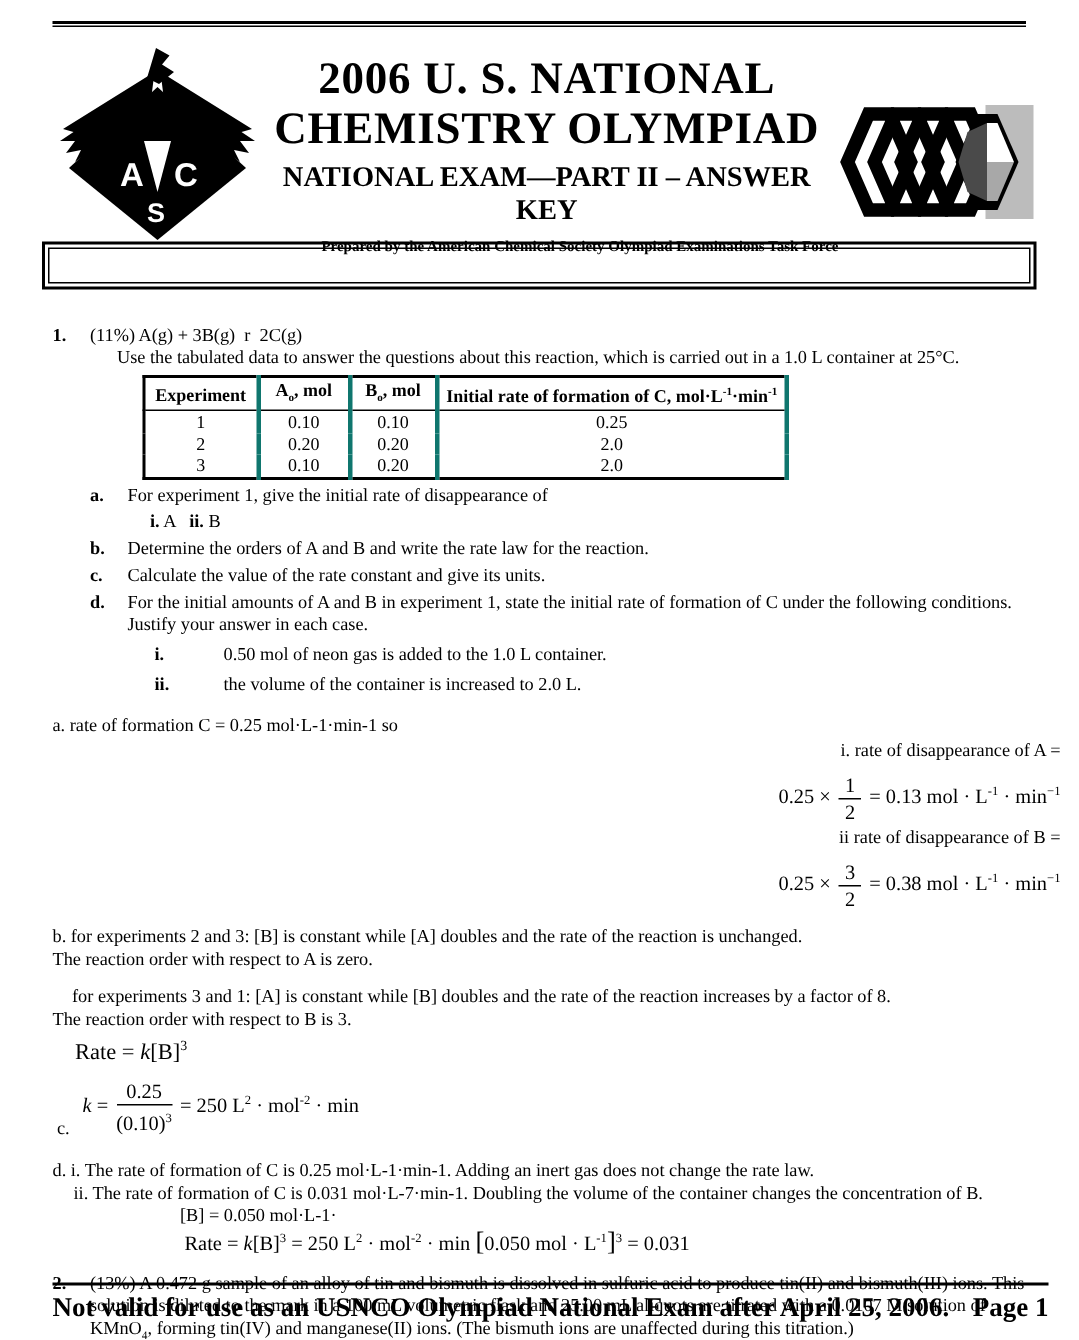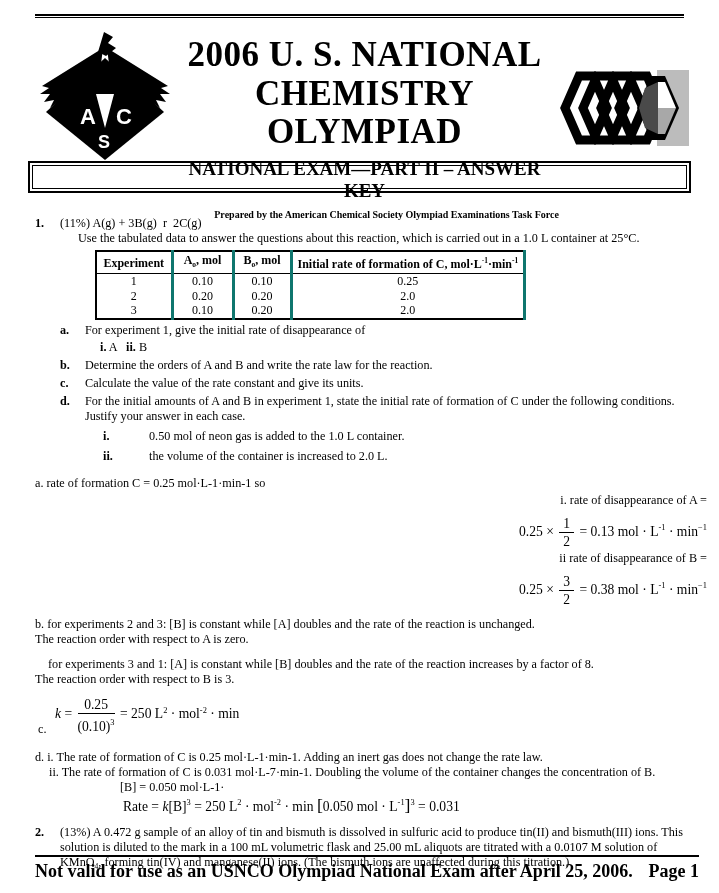--- a/index.html
+++ b/index.html
@@ -12,21 +12,21 @@
     overflow: hidden;
   }
   .top-rule {
     position: absolute; left: 35px; right: 35px; top: 14px;
     height: 4px; border-top: 2px solid #000; border-bottom: 1px solid #000;
   }
   .hdr { position: absolute; top: 28px; left: 40px; right: 28px; display: flex; }
   .logo-left { flex: none; width: 130px; height: 132px; }
   .hdr-center { flex: 1; text-align: center; padding-top: 8px; }
   .logo-right { flex: none; width: 132px; height: 80px; margin-top: 40px; }
-  .t1 { font-size: 35px; font-weight: bold; line-height: 1.1; letter-spacing: 0.5px; }
+  .t1 { font-size: 30px; font-weight: bold; line-height: 1.1; letter-spacing: 0.5px; }
   .subt { font-size: 19px; font-weight: bold; margin-top: 6px; }
   .prep { font-size: 10px; font-weight: bold; margin-top: 7px; text-align: right; }
   .scorebox { position: absolute; top: 161px; left: 28px; right: 28px; height: 32px; border: 2px solid #000; padding: 2px; }
   .scorebox-inner { border: 1px solid #000; height: 100%; }
 
   .content { position: absolute; top: 216px; left: 35px; right: 12px; font-size: 12.2px; line-height: 15px; }
   .row { display: flex; }
   .qnum { flex: none; width: 25px; font-weight: bold; }
   .q1-intro { margin-left: 43px; white-space: nowrap; }
 
@@ -194,20 +194,21 @@
     </div>
     <div class="eqrow">
       <span class="eqlbl">ii  rate of disappearance of B =</span>
       <span class="eq">0.25 × <span class="frac"><span class="num">3</span><span class="den">2</span></span> = 0.38 mol · L<sup>-1</sup> · min<sup>−1</sup></span>
     </div>
 
     <div class="ansb">b.  for experiments 2 and 3: [B] is constant while [A] doubles and the rate of the reaction is unchanged.</div>
     <div class="b-ind">The reaction order with respect to A is zero.</div>
     <div class="ansb" style="margin-left:13px;">for experiments 3 and 1: [A] is constant while [B] doubles and the rate of the reaction increases by a factor of 8.</div>
     <div class="b-ind">The reaction order with respect to B is 3.</div>
+    <div class="ratelaw">Rate = <span class="it">k</span>[B]<sup>3</sup></div>
 
     <div class="ceq"><span class="it">k</span> = <span class="frac"><span class="num">0.25</span><span class="den">(0.10)<sup>3</sup></span></span> = 250  L<sup>2</sup> · mol<sup>-2</sup> · min</div>
     <div class="clbl">c.</div>
 
     <div class="ansd">d. i.  The rate of formation of C is 0.25 mol·L-1·min-1. Adding an inert gas does not change the rate law.</div>
     <div class="ansd2">ii. The rate of formation of C is 0.031 mol·L-7·min-1.  Doubling the volume of the container changes the concentration of B.</div>
     <div class="dB">[B] = 0.050 mol·L-1·</div>
     <div class="dRate">Rate = <span class="it">k</span>[B]<sup>3</sup> = 250  L<sup>2</sup> · mol<sup>-2</sup> · min <span class="big">[</span>0.050 mol · L<sup>-1</sup><span class="big">]</span><sup>3</sup> = 0.031</div>
 
     <div class="q2">

